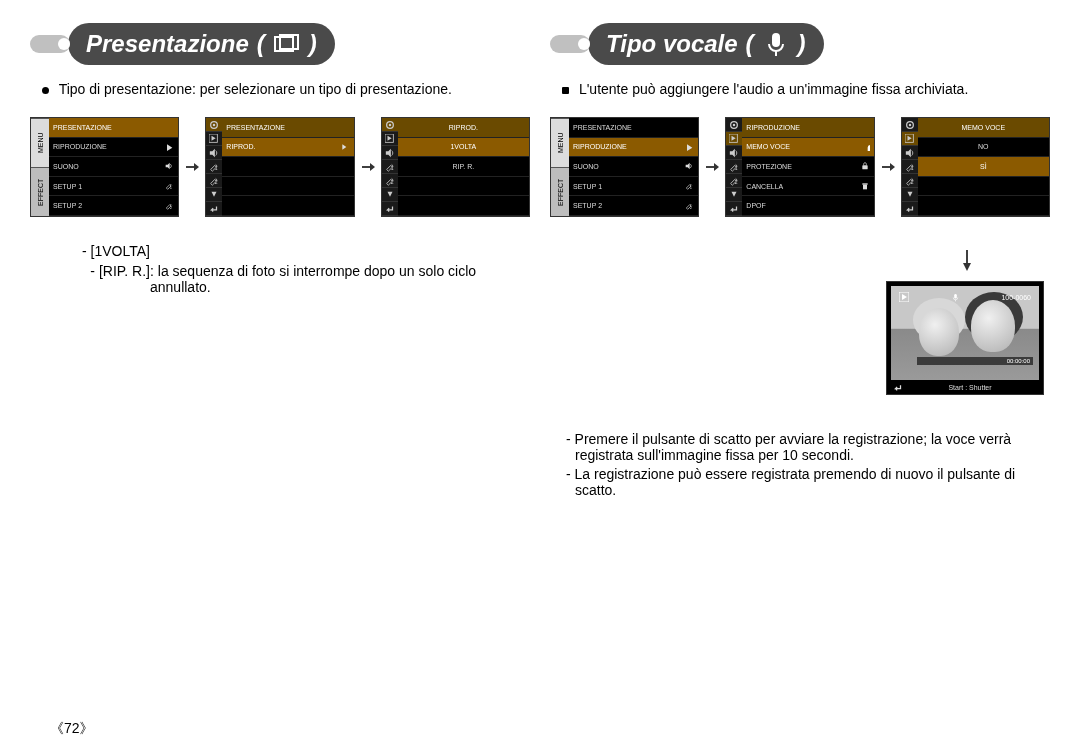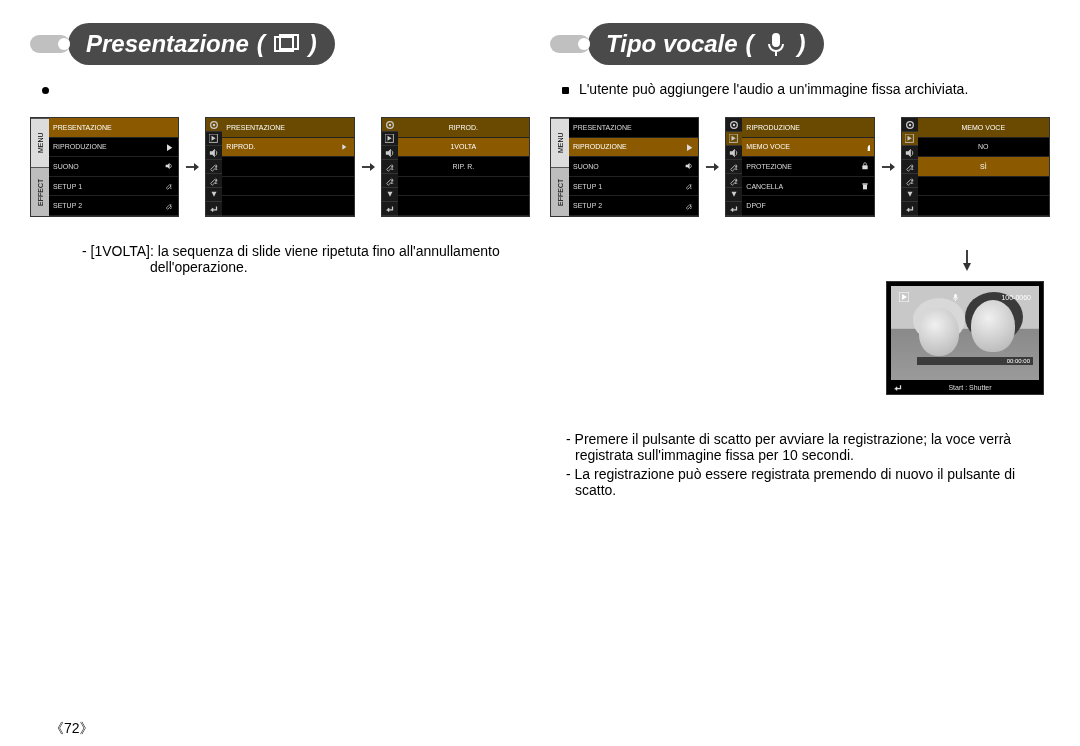--- a/index.html
+++ b/index.html
@@ -142,20 +142,21 @@
           <span>(</span>
           <svg viewBox="0 0 28 22" style="color:#fff">
               <use href="#i-slideshow"></use>
             </svg>
           <span>)</span>
         </div>
       </div>
 
       <p class="intro">
         <span class="bullet"></span>
+        <span>Tipo di presentazione: per selezionare un tipo di presentazione.</span>
       </p>
 
       <div class="menus-row" id="left-menus">
           <div class="mscreen">
             <div class="side-tabs">
               <div class="vtab active">MENU</div>
               <div class="vtab ">EFFECT</div>
             </div>
             <div class="mlist">
               <div class="mrow sel">
@@ -310,21 +311,24 @@
               <div class="mrow ">
                 <span></span>
               </div>
             </div>
           </div>
         </div>
 
       <div class="defs" id="left-defs">
           <div class="drow">
             <div class="dkey">- [1VOLTA]</div>
-            <div class="dval">: la sequenza di slide viene ripetuta fino all'annullamento dell'operazione.</div>
+          </div>
+          <div class="drow">
+            <div class="dkey">- [RIP. R.]</div>
+            <div class="dval">: la sequenza di foto si interrompe dopo un solo ciclo annullato.</div>
           </div>
         </div>
     </div>
 
     <div class="col">
       <div class="hdr">
         <div class="hdr-bar"></div>
           <div class="hdr-dot"></div>
         <div class="hdr-bubble">
           <span>Tipo vocale</span>

